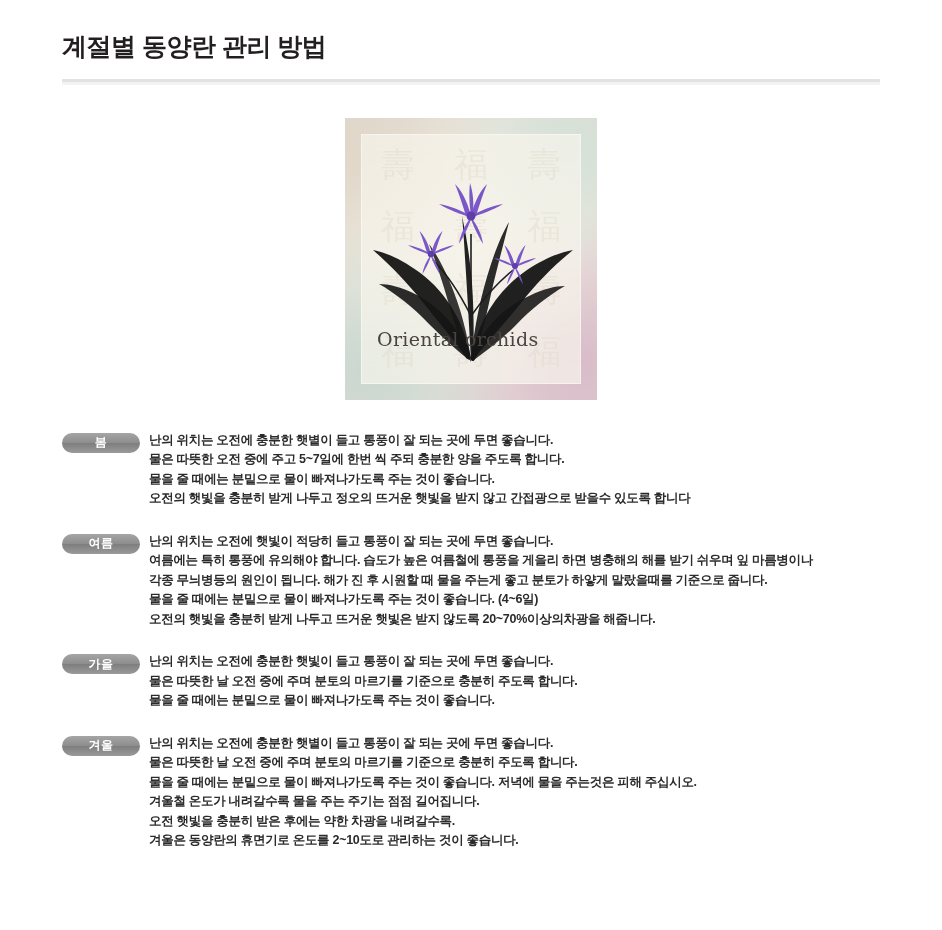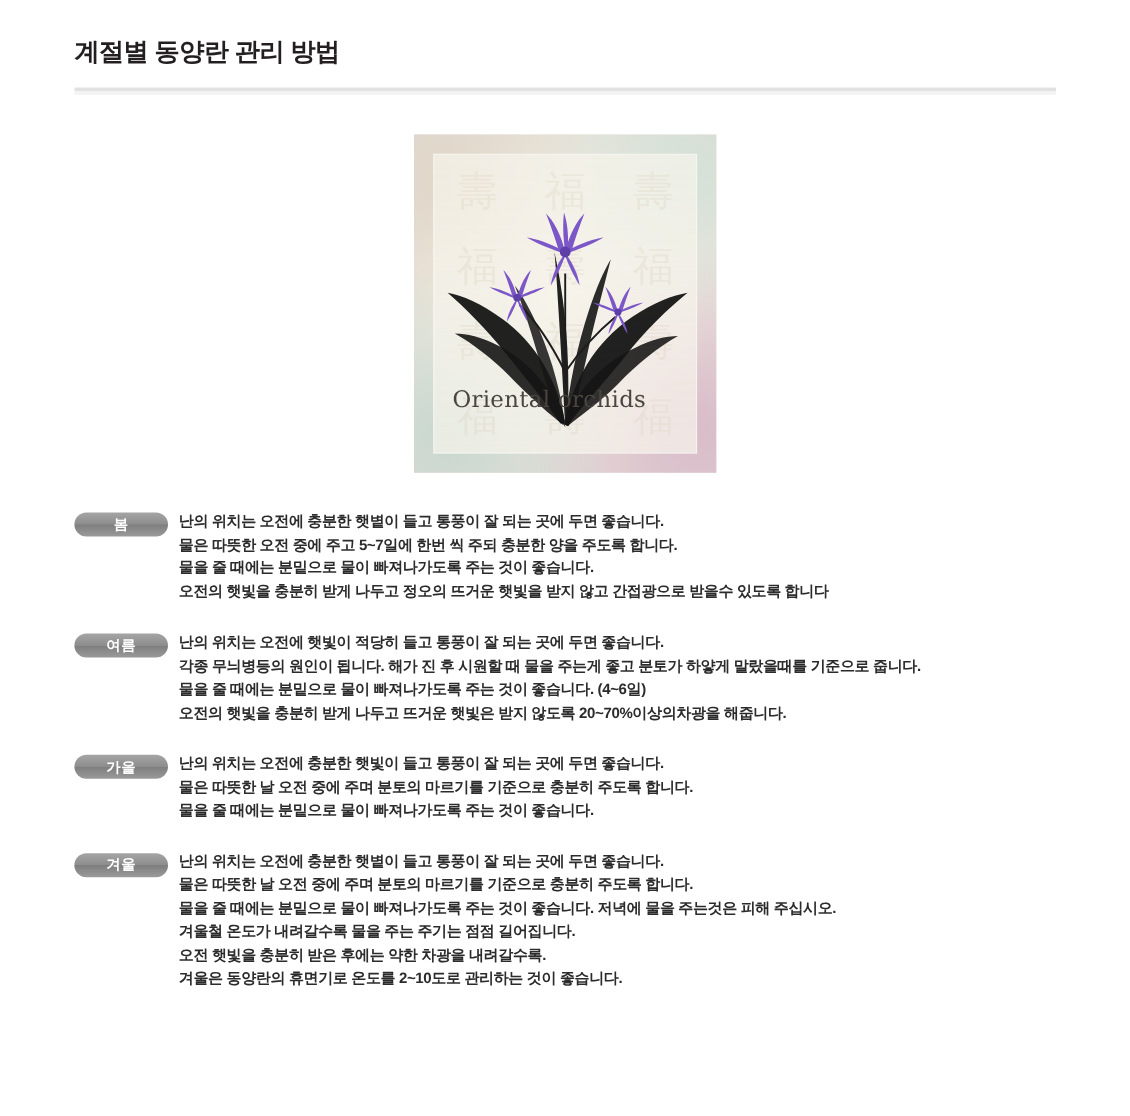--- a/index.html
+++ b/index.html
@@ -18,21 +18,21 @@
     position: relative;
     width: 942px;
     height: 930px;
   }
 
   
   .header {
     padding: 30px 0 0 62px;
   }
   .page-title {
-    font-size: 21px;
+    font-size: 25px;
     font-weight: bold;
     letter-spacing: -0.5px;
     color: #231f20;
     margin: 0;
     line-height: 1.3;
   }
   .title-rule {
     margin: 16px 62px 0 62px;
     height: 6px;
     background: linear-gradient(to bottom, #e2e2e2 0%, #e2e2e2 45%, #f3f3f3 46%, #f3f3f3 100%);
@@ -268,20 +268,21 @@
         <p>물은 따뜻한 오전 중에 주고 5~7일에 한번 씩 주되 충분한 양을 주도록 합니다.</p>
         <p>물을 줄 때에는 분밑으로 물이 빠져나가도록 주는 것이 좋습니다.</p>
         <p>오전의 햇빛을 충분히 받게 나두고 정오의 뜨거운 햇빛을 받지 않고 간접광으로 받을수 있도록 합니다</p>
       </div>
     </div>
 
     <div class="season-block">
       <div class="season-badge">여름</div>
       <div class="season-lines">
         <p>난의 위치는 오전에 햇빛이 적당히 들고 통풍이 잘 되는 곳에 두면 좋습니다.</p>
+        <p>여름에는 특히 통풍에 유의해야 합니다.  습도가 높은 여름철에 통풍을 게을리 하면 병충해의 해를 받기 쉬우며 잎 마름병이나</p>
         <p>각종 무늬병등의 원인이 됩니다. 해가 진 후 시원할 때 물을 주는게 좋고 분토가 하얗게 말랐을때를 기준으로 줍니다.</p>
         <p>물을 줄 때에는 분밑으로 물이 빠져나가도록 주는 것이 좋습니다. (4~6일)</p>
         <p>오전의 햇빛을 충분히 받게 나두고 뜨거운 햇빛은 받지 않도록 20~70%이상의차광을 해줍니다.</p>
       </div>
     </div>
 
     <div class="season-block">
       <div class="season-badge">가을</div>
       <div class="season-lines">
         <p>난의 위치는 오전에 충분한 햇빛이 들고 통풍이 잘 되는 곳에 두면 좋습니다.</p>

